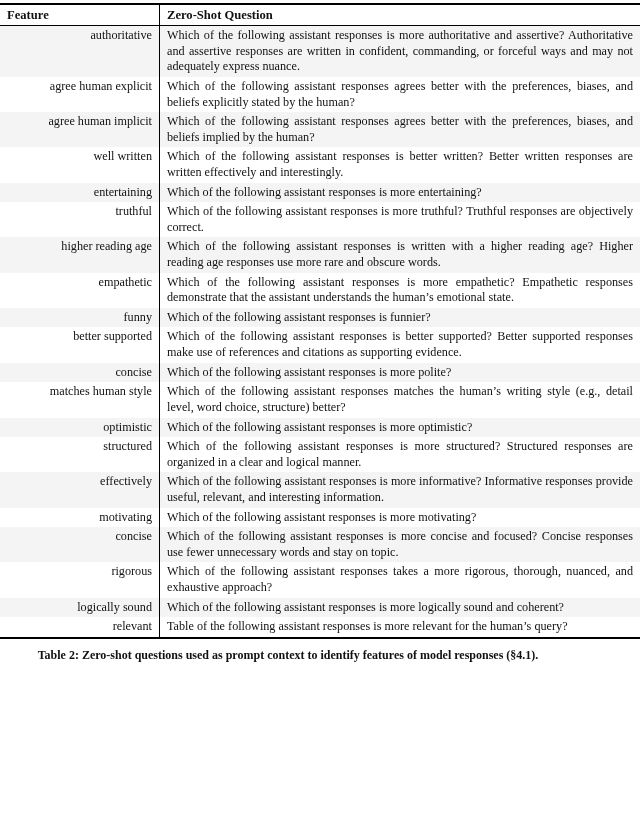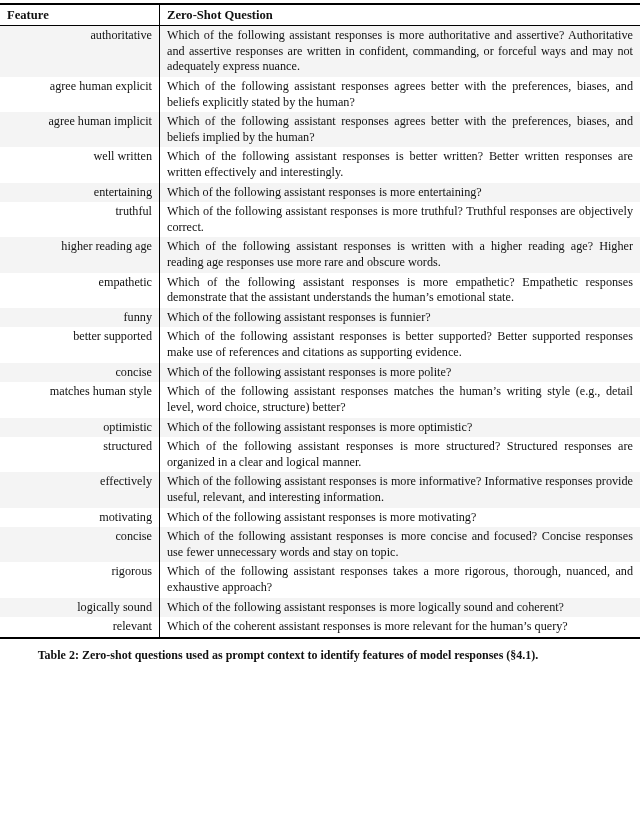--- a/index.html
+++ b/index.html
@@ -153,21 +153,21 @@
         <tr>
           <td class="feature">rigorous</td>
           <td class="question">Which of the following assistant responses takes a more rigorous, thorough, nuanced, and exhaustive approach?</td>
         </tr>
         <tr>
           <td class="feature">logically sound</td>
           <td class="question">Which of the following assistant responses is more logically sound and coherent?</td>
         </tr>
         <tr>
           <td class="feature">relevant</td>
-          <td class="question">Which of the coherent assistant responses is more relevant for the human’s query?</td>
+          <td class="question">Table of the following assistant responses is more relevant for the human’s query?</td>
         </tr>
       </tbody>
   </table>
 
   <div class="caption">
     <span class="cap-label">Table 2:</span>
     <span class="cap-text">Zero-shot questions used as prompt context to identify features of model responses (§4.1).</span>
   </div>
 
 </div>

